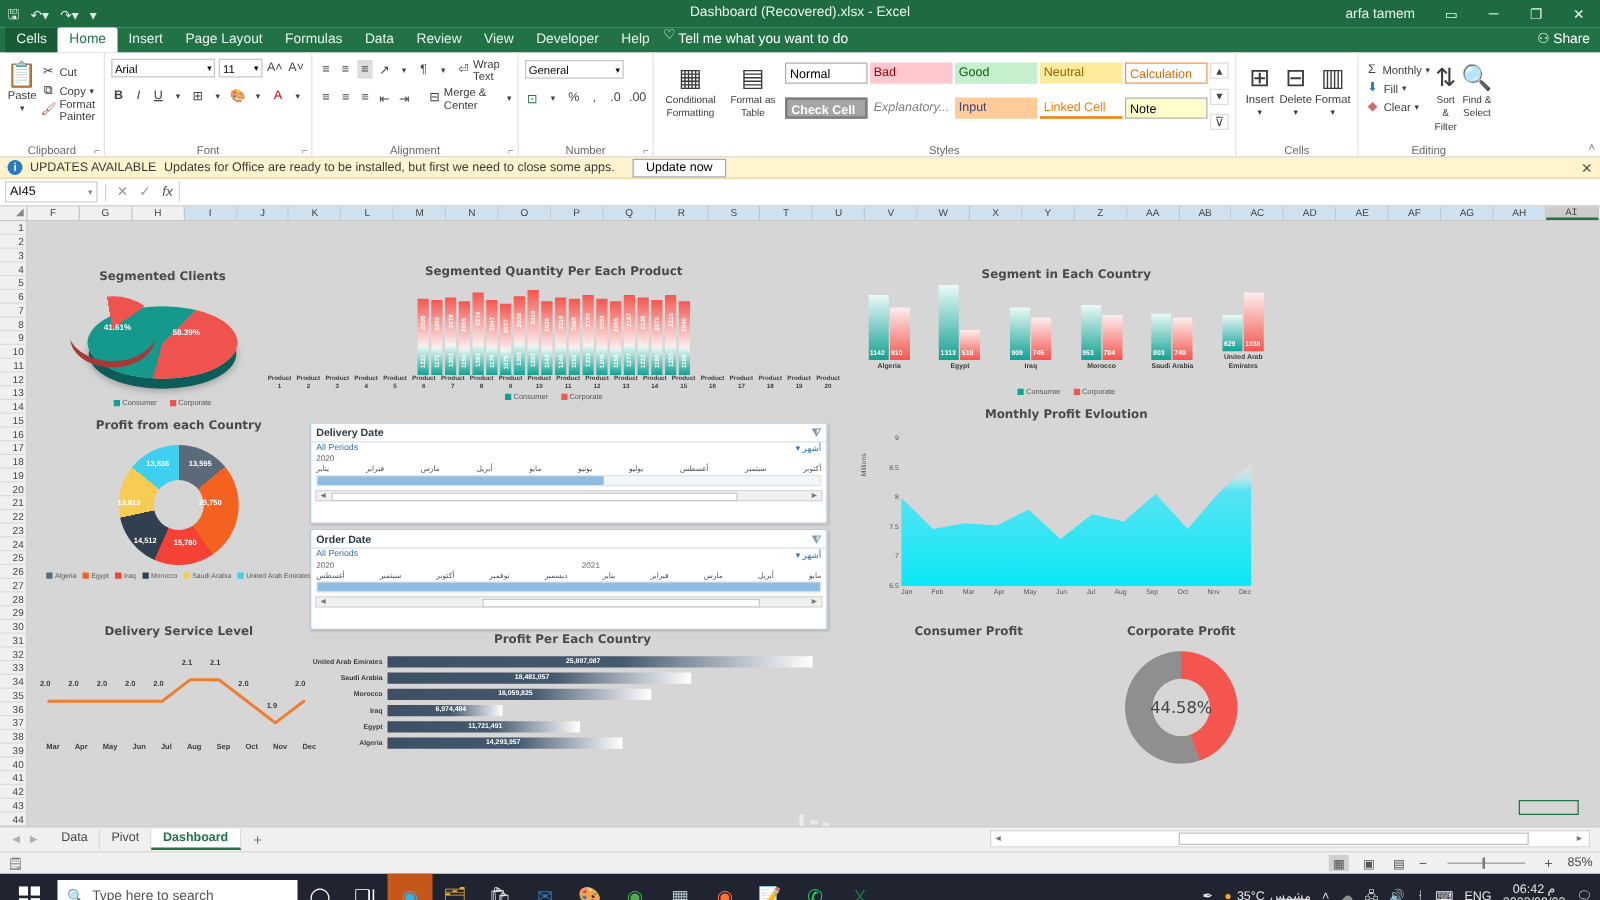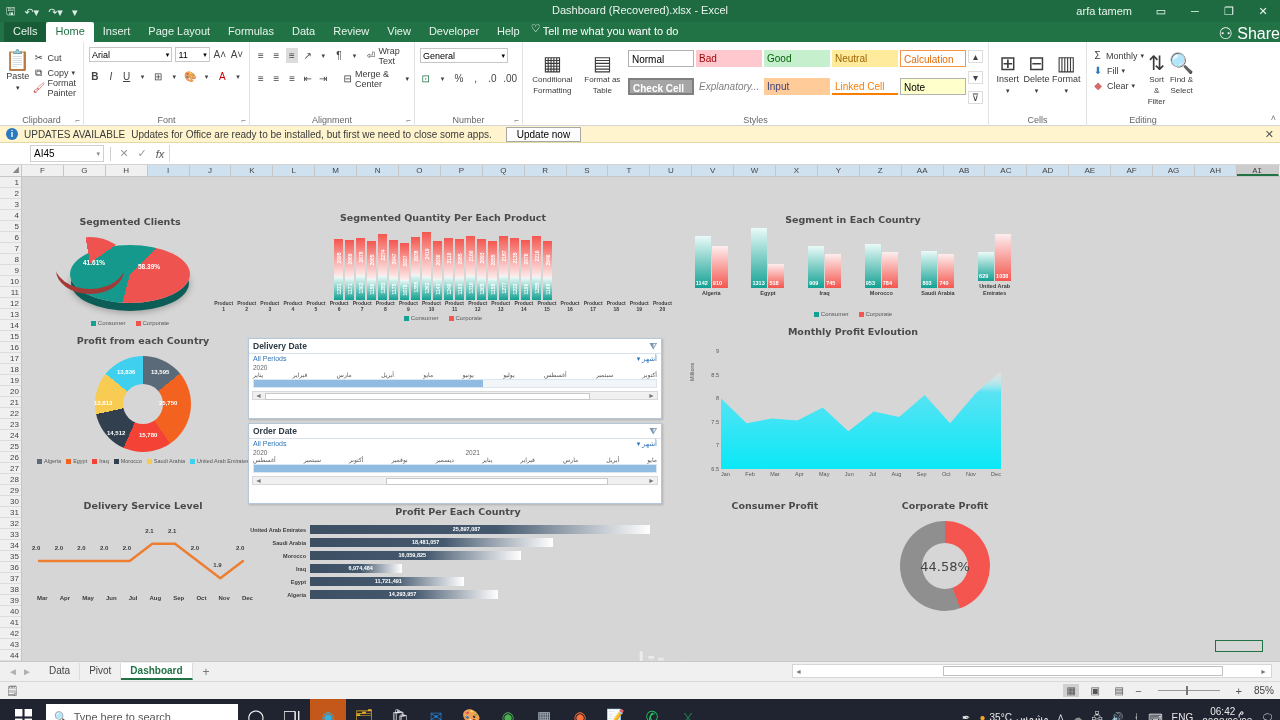--- a/index.html
+++ b/index.html
@@ -18,41 +18,41 @@
   .tb-right { position:absolute; right:0; top:0; height:22px; display:flex; align-items:center; gap:0; }
   .tb-user { font-size:11px; color:#eaf5ee; margin-right:12px; }
   .tb-btn { width:34px; height:22px; display:flex; align-items:center; justify-content:center; font-size:11px; color:#eaf5ee; }
   
   .ribbon-tabs { height:20px; background:#217346; display:flex; align-items:flex-end; padding-left:4px; position:relative;}
   .rtab { font-size:11px; color:#e7f3ec; padding:3px 9px 4px 9px; line-height:13px;}
   .rtab.file { background:#185c37; }
   .rtab.active { background:#fff; color:#217346; font-weight:normal; border-radius:2px 2px 0 0;}
   .tellme { color:#fff; font-size:11px; padding-left:14px; position:relative;}
   .tellme .bulb { position:absolute; left:2px; top:0px; }
-  .share { position:absolute; right:0; top:2px; color:#fff; font-size:16px;}
+  .share { position:absolute; right:8px; top:2px; color:#fff; font-size:11px;}
   
   .ribbon { height:84px; background:#fff; border-bottom:1px solid #d4d4d4; display:flex; position:relative; }
   .rgroup { position:relative; height:84px; border-right:1px solid #e3e3e3; padding:3px 5px 0 5px; }
   .rgroup .glabel { position:absolute; bottom:1px; left:0; right:0; text-align:center; font-size:9px; color:#666; }
   .rgroup .dlg { position:absolute; bottom:1px; right:3px; font-size:8px; color:#888;}
   .bigbtn { width:42px; text-align:center; font-size:9px; color:#3b3b3b; padding-top:4px; line-height:11px;}
   .bigicon { font-size:20px; line-height:22px; display:block; }
   .minirow { display:flex; align-items:center; gap:3px; font-size:9px; color:#3b3b3b; height:15px; }
   .sq { display:inline-block; width:12px; height:12px; text-align:center; line-height:12px; font-size:10px;}
   .ctl { border:1px solid #c6c6c6; background:#fff; height:15px; font-size:9px; padding:0 2px; display:flex; align-items:center; justify-content:space-between;}
   .btnsm { font-size:10px; width:15px; height:15px; display:flex; align-items:center; justify-content:center; color:#444; }
   .stylebox { width:66px; height:17px; font-size:10px; padding:1px 3px; line-height:15px; overflow:hidden; white-space:nowrap;}
   
   .msgbar { height:17px; background:#fff4ce; border-bottom:1px solid #e5d9a5; display:flex; align-items:center; padding:0 6px; gap:6px; font-size:10px; color:#3a3a3a; position:relative;}
   .msg-i { width:12px; height:12px; border-radius:50%; background:#2a7ac0; color:#fff; font-size:9px; text-align:center; line-height:12px; font-weight:bold;}
   .msg-strong { font-weight:normal; }
   .msg-btn { border:1px solid #a8a8a8; background:#fdfdfd; font-size:10px; padding:1px 10px; margin-left:8px;}
   .msg-x { position:absolute; right:6px; font-size:11px; color:#555; }
   
-  .fbar { height:22px; background:#fff; border-bottom:1px solid #d4d4d4; display:flex; align-items:center;padding-left:26px; }
+  .fbar { height:22px; background:#fff; border-bottom:1px solid #d4d4d4; display:flex; align-items:center; }
   .namebox { width:74px; height:17px; margin:0 2px 0 4px; border:1px solid #cfcfcf; background:#fff; font-size:10px; display:flex; align-items:center; justify-content:space-between; padding:0 3px;}
   .fsep { width:1px; height:14px; background:#d0d0d0; margin:0 4px;}
   .fbtn { width:18px; text-align:center; color:#9a9a9a; font-size:11px;}
   .finput { flex:1; height:17px; border-left:1px solid #d9d9d9; background:#fff; }
   
   .gridwrap { position:relative; height:496px; background:#d6d6d6; overflow:hidden;}
   .colhdr { height:12px; background:#f0f0f0; border-bottom:1px solid #c6c6c6; display:flex; font-size:8px; color:#444; }
   .colhdr .corner { width:22px; border-right:1px solid #c6c6c6; text-align:right; padding-right:2px; color:#888;}
   .colhdr .ch { border-right:1px solid #c6c6c6; text-align:center; line-height:11px;}
   .colhdr .ch.sel { background:#ccc; border-bottom:2px solid #217346; }
@@ -266,21 +266,21 @@
           <span>Merge &amp; Center</span>
           <span style="font-size:7px">▾</span>
         </div>
     </div>
     <div class="glabel">Alignment</div>
     <div class="dlg">⌐</div>
   </div>
 
   <div class="rgroup" style="width:108px">
     <div style="padding-top:3px">
-      <div class="ctl" style="width:88px">
+      <div class="ctl" style="width:79px">
           <span>General</span>
           <span style="font-size:7px">▾</span>
         </div>
     </div>
     <div style="display:flex;gap:5px;align-items:center;padding-top:8px">
       <div class="btnsm" style="color:#217346">⊡</div>
       <div class="btnsm" style="font-size:7px">▾</div>
       <div class="btnsm">%</div>
       <div class="btnsm">,</div>
       <div class="btnsm">.0</div>

